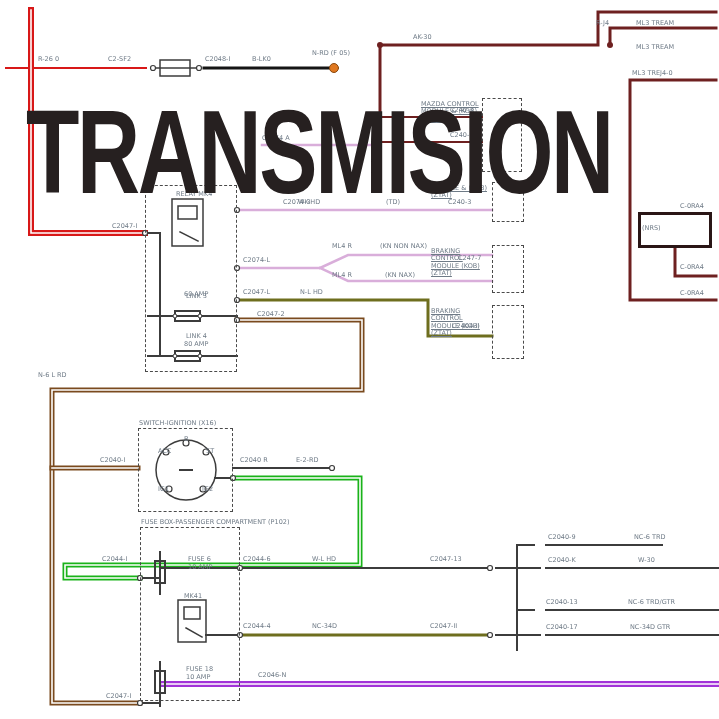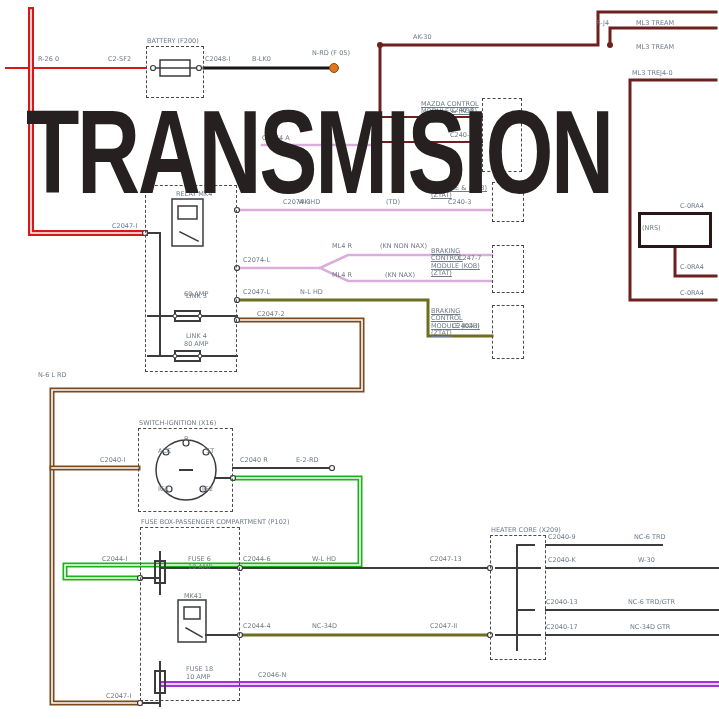--- a/index.html
+++ b/index.html
@@ -108,34 +108,28 @@
       <circle cx="240" cy="568" r="2.5" stroke="var(--wire)" stroke-width="1.2" fill="#fff"></circle>
       <circle cx="240" cy="635" r="2.5" stroke="var(--wire)" stroke-width="1.2" fill="#fff"></circle>
       <circle cx="490" cy="568" r="2.5" stroke="var(--wire)" stroke-width="1.2" fill="#fff"></circle>
       <circle cx="490" cy="635" r="2.5" stroke="var(--wire)" stroke-width="1.2" fill="#fff"></circle>
       <circle cx="332" cy="468" r="2.5" stroke="var(--wire)" stroke-width="1.2" fill="#fff"></circle>
       <circle cx="140" cy="703" r="2.5" stroke="var(--wire)" stroke-width="1.2" fill="#fff"></circle>
     </g>
   </svg>
 
   <div id="boxes">
-      <div class="comp t-top" style="left: 146px; top: 46px; width: 58px; height: 52px;">
-    <div class="comp-title">BATTERY (F200)</div>
-  </div>
       <div class="comp t-top" style="left: 145px; top: 185px; width: 92px; height: 187px;">
     <div class="comp-title"></div>
   </div>
       <div class="comp t-top" style="left: 138px; top: 428px; width: 95px; height: 84px;">
     <div class="comp-title">SWITCH-IGNITION (X16)</div>
   </div>
       <div class="comp t-top" style="left: 140px; top: 527px; width: 100px; height: 174px;">
     <div class="comp-title">FUSE BOX-PASSENGER COMPARTMENT (P102)</div>
-  </div>
-      <div class="comp t-top" style="left: 490px; top: 535px; width: 56px; height: 125px;">
-    <div class="comp-title">HEATER CORE (X209)</div>
   </div>
       <div class="comp t-left" style="left: 482px; top: 98px; width: 40px; height: 74px;">
     <div class="comp-title">MAZDA CONTROL MODULE &amp; (KOB)(ZTAT)</div>
   </div>
       <div class="comp t-left" style="left: 492px; top: 182px; width: 32px; height: 40px;">
     <div class="comp-title">MODULE &amp; (KOB)(ZTAT)</div>
   </div>
       <div class="comp t-left" style="left: 492px; top: 245px; width: 32px; height: 48px;">
     <div class="comp-title">BRAKING CONTROL MODULE (KOB)(ZTAT)</div>
   </div>

